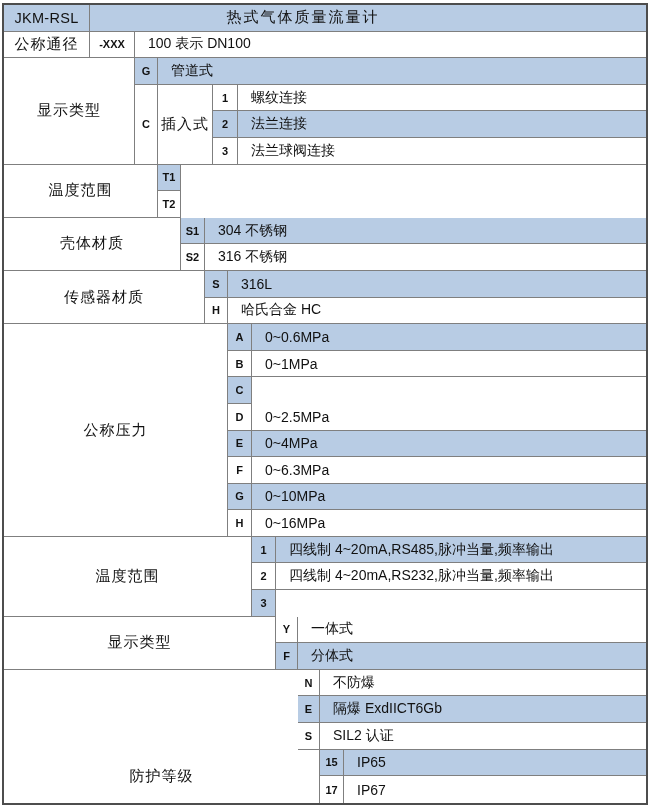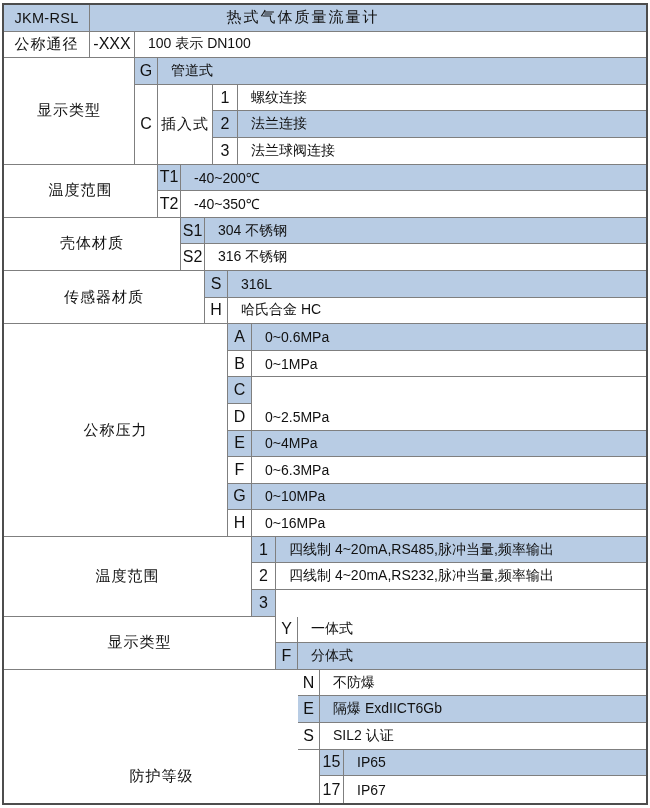--- a/index.html
+++ b/index.html
@@ -22,21 +22,21 @@
     border-bottom:1px solid #7f7f7f;
     font-family:"Liberation Sans",sans-serif;
     font-size:14px;
     font-weight:500;
     color:#111111;
     white-space:nowrap;
     overflow:hidden;
   }
   .v{justify-content:flex-start;padding-left:13px;}
   .lab{font-size:15px;letter-spacing:1px;}
-  .code{font-size:16px;}
+  .code{font-size:11px;font-weight:bold;}
   .model{font-size:14.5px;font-weight:400;letter-spacing:0.3px;}
   .title{font-size:15px;letter-spacing:2px;padding-right:130px;}
   .blue{background:#b8cce4;}
   .er{border-right:none;}
   .eb{border-bottom:none;}
 </style>
 </head>
 <body>
 
 <div class="tbl">
@@ -55,23 +55,21 @@
   <div class="c lab" style="grid-area:4/4/7/7">插入式</div>
   <div class="c code" style="grid-area:4/7/5/9">1</div>
   <div class="c v er" style="grid-area:4/9/5/15">螺纹连接</div>
   <div class="c code blue" style="grid-area:5/7/6/9">2</div>
   <div class="c v blue er" style="grid-area:5/9/6/15">法兰连接</div>
   <div class="c code" style="grid-area:6/7/7/9">3</div>
   <div class="c v er" style="grid-area:6/9/7/15">法兰球阀连接</div>
 
   <div class="c lab" style="grid-area:7/1/9/4">温度范围</div>
   <div class="c code blue" style="grid-area:7/4/8/5">T1</div>
-  <div class="c v blue er" style="grid-area:7/5/8/15">-40~200℃</div>
   <div class="c code" style="grid-area:8/4/9/5">T2</div>
-  <div class="c v er" style="grid-area:8/5/9/15">-40~350℃</div>
 
   <div class="c lab" style="grid-area:9/1/11/5">壳体材质</div>
   <div class="c code blue" style="grid-area:9/5/10/6">S1</div>
   <div class="c v blue er" style="grid-area:9/6/10/15">304 不锈钢</div>
   <div class="c code" style="grid-area:10/5/11/6">S2</div>
   <div class="c v er" style="grid-area:10/6/11/15">316 不锈钢</div>
 
   <div class="c lab" style="grid-area:11/1/13/6">传感器材质</div>
   <div class="c code blue" style="grid-area:11/6/12/8">S</div>
   <div class="c v blue er" style="grid-area:11/8/12/15">316L</div>

